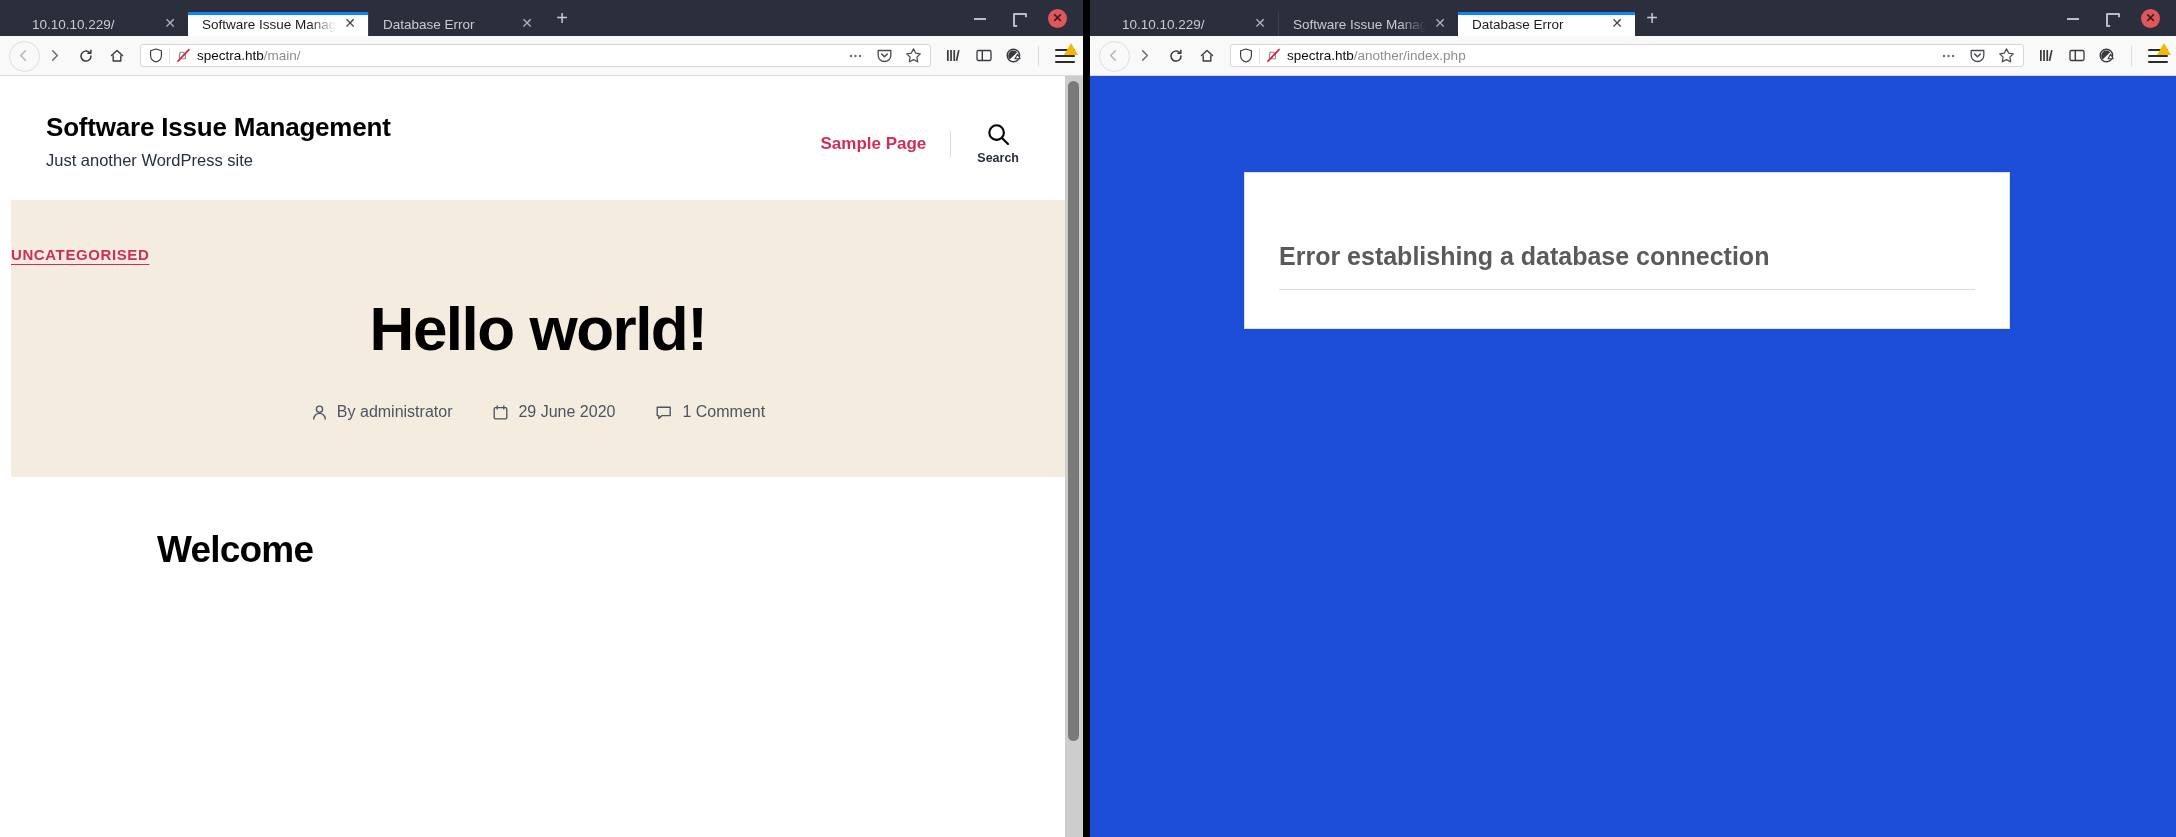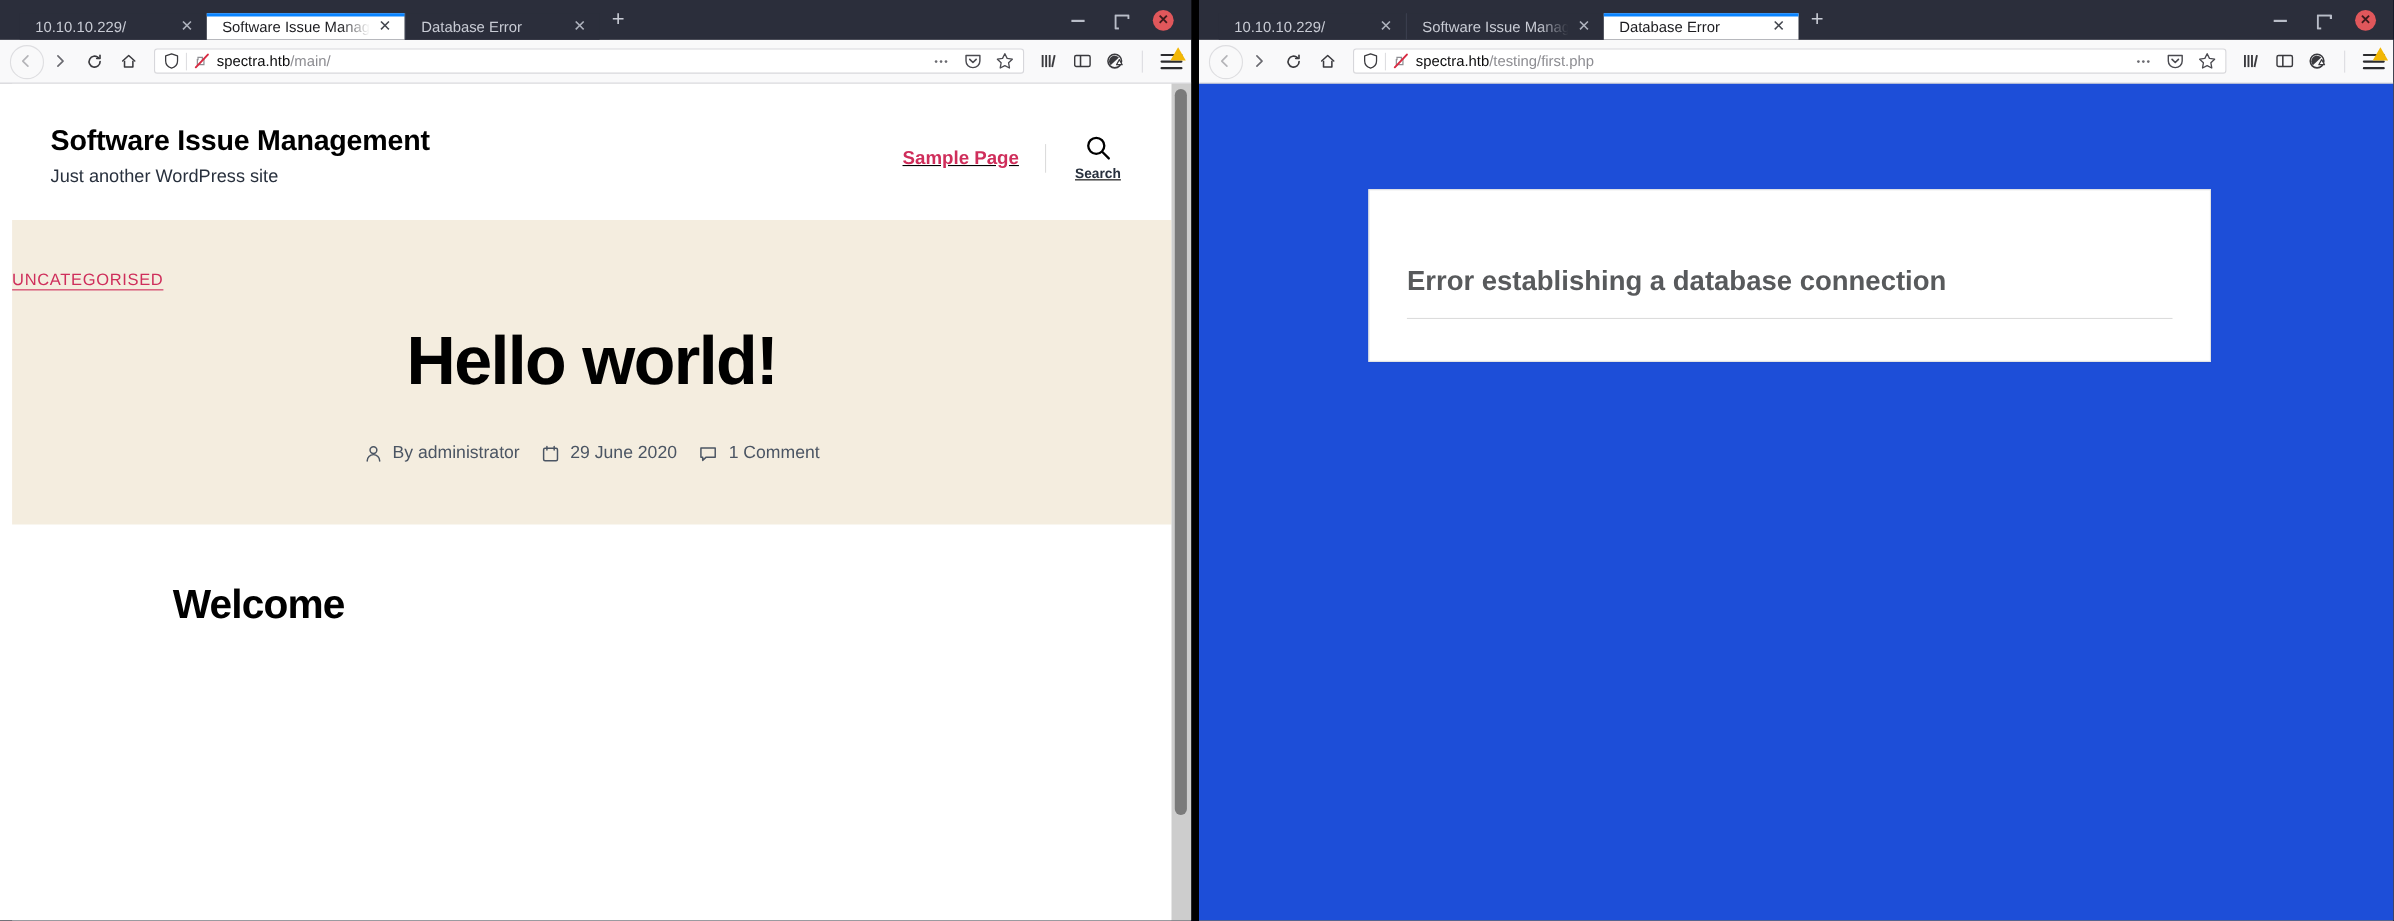--- a/index.html
+++ b/index.html
@@ -137,43 +137,43 @@
   .wp { position: absolute; left: 11px; top: 0; width: 1054px; height: 761px; background: #fff; }
   .wp-header {
     display: flex; align-items: flex-start; justify-content: space-between;
     padding: 36px 40px 30px 35px;
   }
   .site-title {
     font-size: 26px; font-weight: 700; color: #000; letter-spacing: -0.2px;
     line-height: 1.2;
   }
   .site-desc { font-size: 16.5px; color: #28303d; margin-top: 8px; }
-  .wp-nav { display: flex; align-items: center; gap: 0; padding-top: 10px; text-decoration: underline; }
+  .wp-nav { display: flex; align-items: center; gap: 0; padding-top: 10px; }
   .nav-link {
     font-size: 17px; color: #cf2e5b; font-weight: 600; padding-right: 24px;
   }
   .nav-div { width: 1px; height: 26px; background: #dcdcdc; }
   .search-toggle {
     display: flex; flex-direction: column; align-items: center; gap: 4px;
     padding-left: 26px; padding-right: 6px;
   }
   .search-toggle svg { display: block; }
   .search-toggle .st-label { font-size: 12.5px; font-weight: 700; color: #28303d; }
 
   .wp-hero { background: #f4eddf; padding: 46px 0 56px; }
   .wp-cat {
-    text-align: center; font-size: 15px; font-weight: 400; letter-spacing: .6px;
+    text-align: center; font-size: 15px; font-weight: 700; letter-spacing: .6px;
     color: #cf2e5b; text-decoration: underline; text-underline-offset: 4px;
   }
   .wp-title {
     text-align: center; font-size: 62px; font-weight: 700; color: #000;
     letter-spacing: -1.5px; margin-top: 32px; line-height: 1.05;
   }
   .wp-meta {
-    display: flex; align-items: center; justify-content: center; gap: 20px;
+    display: flex; align-items: center; justify-content: center; gap: 40px;
     margin-top: 42px; font-size: 16px; color: #4b5563;
   }
   .meta-item { display: flex; align-items: center; gap: 9px; }
   .meta-item svg { display: block; flex: 0 0 auto; }
   .wp-body {
     font-family: "Liberation Serif", serif; font-size: 21px; color: #0f1720;
     line-height: 1.55; max-width: 580px; margin: 70px auto 0; padding-left: 66px;
   }
 
   .wp-lower { background: #fff; padding: 56px 0 0; }
@@ -454,21 +454,21 @@
               <path d="M7 1 L12.4 2.8 V7.4 C12.4 10.6 10 13 7 14 C4 13 1.6 10.6 1.6 7.4 V2.8 Z" fill="none" stroke="#3a3a3e" stroke-width="1.15" stroke-linejoin="round"></path>
             </svg>
         </span>
         <span class="url-sep"></span>
         <span class="no-https">
           <svg width="15" height="15" viewBox="0 0 15 15">
             <path d="M4 4.2 h4 v2 h1.4 v4.6 H3.4 V6.2 H4 Z" fill="none" stroke="#8d8d92" stroke-width="1.1"></path>
             <path d="M2 13.2 L13 1.6" stroke="#d92b43" stroke-width="1.8" stroke-linecap="round"></path>
           </svg>
         </span>
-        <span class="url-text"><b>spectra.htb</b><span>/testing/first.php</span></span>
+        <span class="url-text"><b>spectra.htb</b><span>/another/index.php</span></span>
         <span class="url-right">
           <span class="ico">
             <svg width="17" height="17" viewBox="0 0 17 17">
                 <circle cx="4" cy="9" r="1.2" fill="#6a6a70"></circle>
                 <circle cx="8.5" cy="9" r="1.2" fill="#6a6a70"></circle>
                 <circle cx="13" cy="9" r="1.2" fill="#6a6a70"></circle>
               </svg>
           </span>
           <span class="ico">
             <svg width="17" height="17" viewBox="0 0 17 17">

